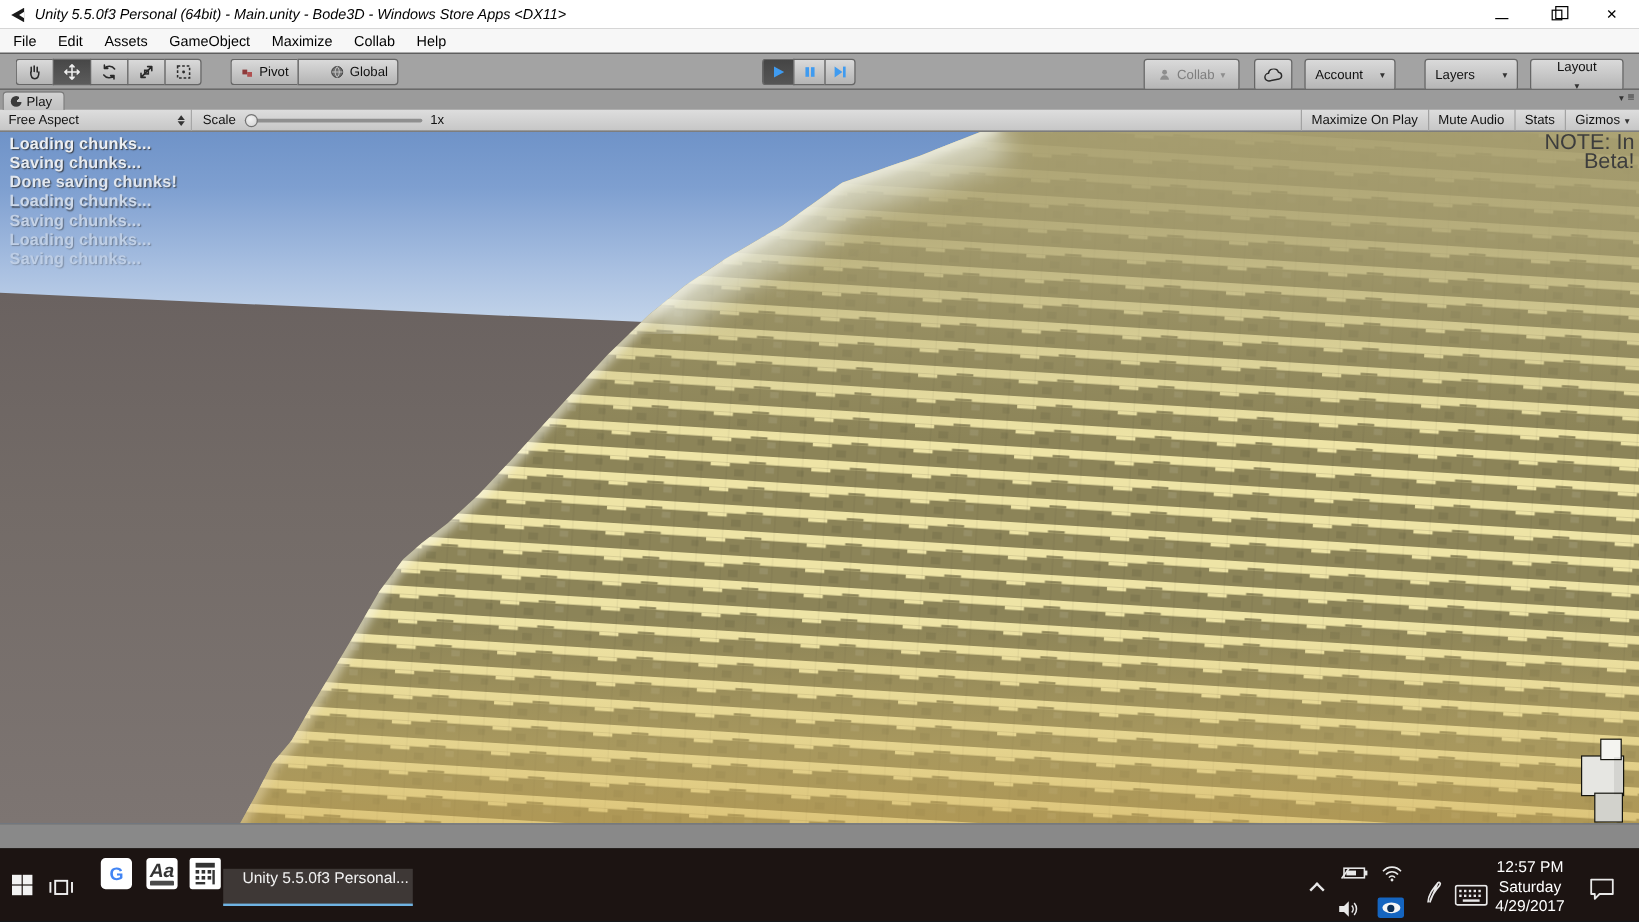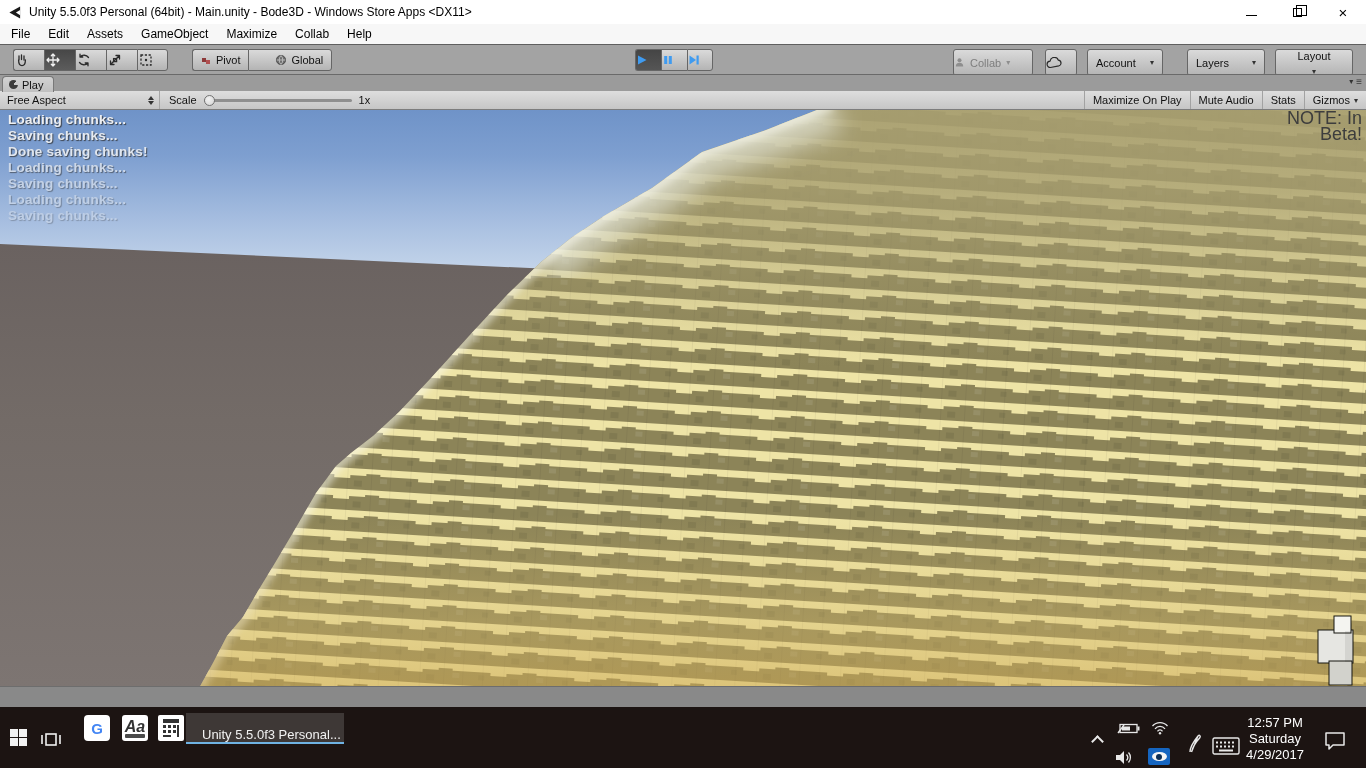--- a/index.html
+++ b/index.html
@@ -1,36 +1,36 @@
 <!DOCTYPE html>
 <html><head>
 <meta charset="utf-8">
 <style>
   * { margin:0; padding:0; box-sizing:border-box; }
   html,body { width:1366px; height:768px; overflow:hidden; background:#000;
     font-family:"Liberation Sans", sans-serif; }
 
   
-  .titlebar { height:24px; background:#ffffff; display:flex; align-items:center; position:relative; }
+  .titlebar { height:24px; background:#ffffff; display:flex; align-items:center; position:relative;font-style:italic; }
   .tb-logo { margin-left:7px; display:flex; }
   .tb-title { margin-left:7px; font-size:12px; color:#000; }
   .tb-controls { position:absolute; right:0; top:0; height:24px; display:flex; }
   .tb-btn { width:46px; height:24px; display:flex; align-items:center; justify-content:center; color:#000; }
   .win-min { width:11px; border-bottom:1px solid #000; height:1px; margin-top:6px; }
   .win-restore { width:9px; height:9px; border:1px solid #000; position:relative; background:#fff; }
   .win-restore::before { content:""; position:absolute; top:-4px; left:2px; width:9px; height:9px; border:1px solid #000; }
   .win-close { font-size:15px; line-height:15px; }
 
   .menubar { height:20px; background:#f7f7f7; display:flex; align-items:center; padding-left:2px; }
   .menu-item { font-size:12px; color:#000; padding:0 9px; height:20px; display:flex; align-items:center; }
 
   
   .toolbar { height:30px; background:#a3a3a3; border-top:1px solid #5f5f5f; position:relative; }
   .ubtn { background:linear-gradient(#dadada,#b4b4b4); border:1px solid #666;
-          display:flex; align-items:center; justify-content:flex-start; font-size:11px; color:#111; }
+          display:flex; align-items:center; justify-content:center; font-size:11px; color:#111; }
   .tools { position:absolute; left:13px; top:4px; display:flex; }
   .tool { width:31px; height:22px; border-right-width:0; }
   .tool:first-child { border-radius:3px 0 0 3px; }
   .tool:last-child { border-radius:0 3px 3px 0; border-right-width:1px; }
   .tool.sel { background:linear-gradient(#474747,#5c5c5c); }
   .pairgrp { position:absolute; left:192px; top:4px; display:flex; }
   .pairbtn { height:22px; padding:0 8px; gap:4px; border-right-width:0; }
   .pairbtn:first-child { border-radius:3px 0 0 3px; }
   .pairbtn:last-child { border-radius:0 3px 3px 0; border-right-width:1px;padding-left:26px; }
   .playgrp { position:absolute; left:635px; top:4px; display:flex; }
@@ -86,22 +86,22 @@
                grid-template-rows:7.5px 7.5px; gap:1.5px; }
   .startgrid span { background:#f2f2f2; }
   .taskview { position:absolute; left:40px; top:24px; }
   .pin { position:absolute; top:8px; width:26px; height:26px; background:#fff; border-radius:4px;
          display:flex; align-items:center; justify-content:center; }
   .pin-g { left:84px; font-weight:bold; font-size:15px; color:#4285f4; }
   .pin-dict { left:122px; border-radius:3px; flex-direction:column; }
   .pin-dict .aa { font-size:16px; color:#333; font-weight:bold; line-height:15px;font-style:italic; }
   .pin-dict .band { width:20px; height:4px; background:#4a4a4a; border-radius:1px; }
   .pin-calc { left:158px; border-radius:2px; }
-  .task-unity { position:absolute; left:186px; top:6px; width:158px; height:31px; background:#3e3836;
-                border-bottom:2px solid #6fb3e3; display:flex; align-items:flex-end; gap:7px; padding:0 9px;
+  .task-unity { position:absolute; left:186px; top:17px; width:158px; height:31px; background:#3e3836;
+                border-bottom:2px solid #6fb3e3; display:flex; align-items:flex-start; gap:7px; padding:0 9px;
                 font-size:13px; color:#f2f2f2; white-space:nowrap; overflow:hidden; }
   .tray { position:absolute; }
   .chev { left:1093px; top:30px; width:9px; height:9px; border-top:2px solid #e8e8e8; border-left:2px solid #e8e8e8;
           transform:rotate(45deg); }
   .eyeicon { left:1148px; top:41px; width:22px; height:17px; background:#1565c0; border-radius:2px;
              display:flex; align-items:center; justify-content:center; }
   .eyeicon .white { width:15px; height:9px; background:#f5f5f5; border-radius:50%;
              display:flex; align-items:center; justify-content:center; }
   .eyeicon .pupil { width:6px; height:6px; background:#0d2f56; border-radius:50%; }
   .clock { left:1238px; top:8px; width:74px; text-align:center; font-size:13px; line-height:16px; }

